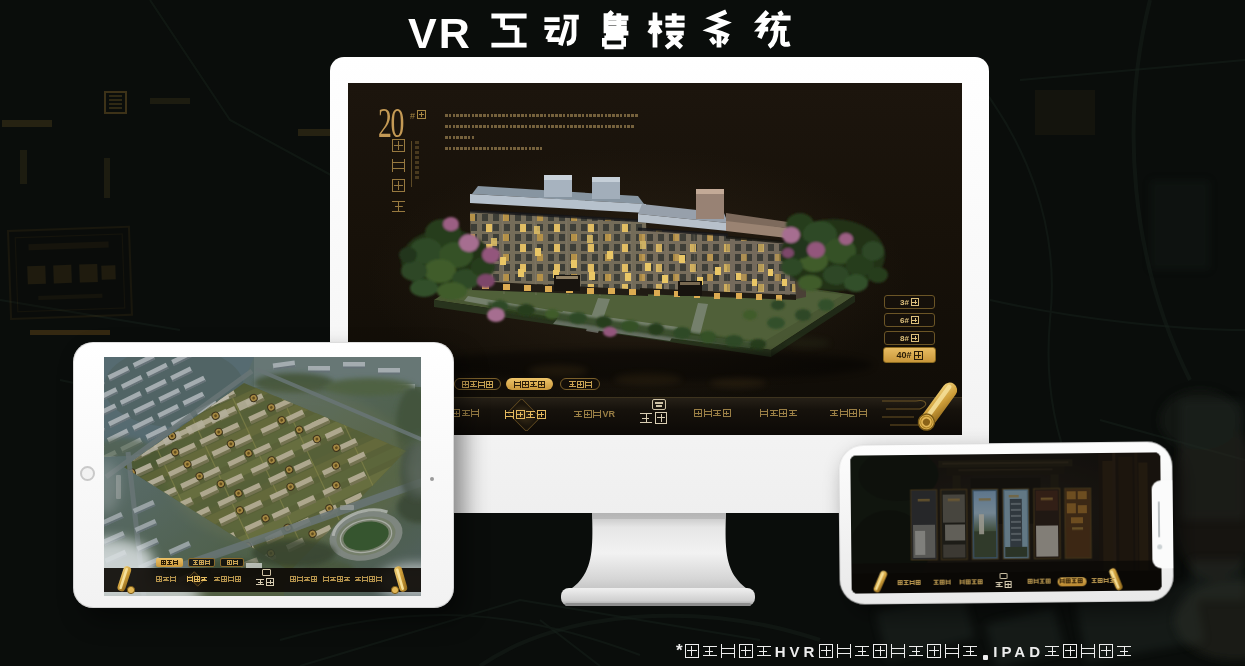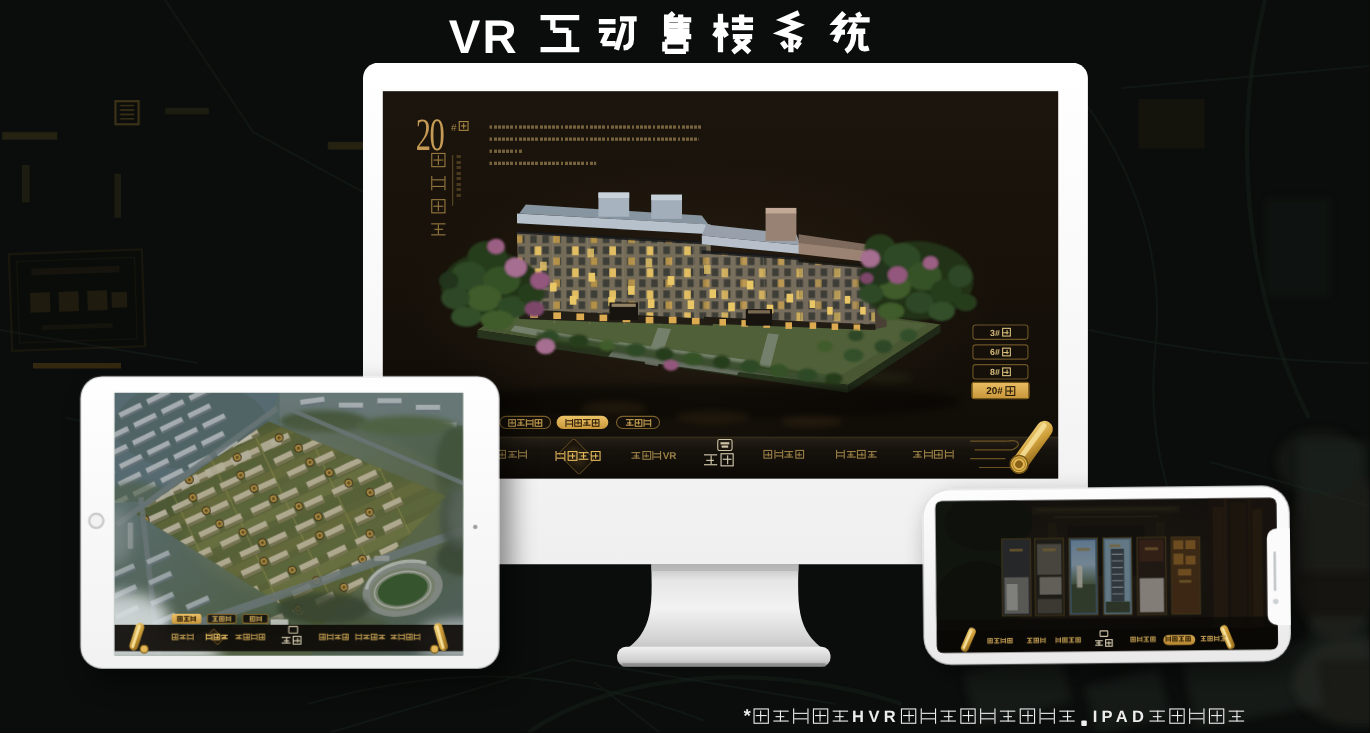--- a/index.html
+++ b/index.html
@@ -385,21 +385,21 @@
       </div>
 <div class="abs row" style="left:536px;top:230px;width:51px;height:14px;background:#15100a;border:1px solid #6b5526;border-radius:3px;justify-content:center;color:#dcc07c">
         <span style="font-size:8px;font-weight:bold">6#</span>
         <span class="z" style="width:8px;height:8px;margin-left:2px"></span>
       </div>
 <div class="abs row" style="left:536px;top:248px;width:51px;height:14px;background:#15100a;border:1px solid #6b5526;border-radius:3px;justify-content:center;color:#dcc07c">
         <span style="font-size:8px;font-weight:bold">8#</span>
         <span class="z" style="width:8px;height:8px;margin-left:2px"></span>
       </div>
 <div class="abs row" style="left:535px;top:264px;width:53px;height:16px;background:linear-gradient(180deg,#e8bc62,#c9973a);border:1px solid #8a6a20;border-radius:3px;justify-content:center;color:#2a1c06">
-        <span style="font-size:9px;font-weight:bold">20#</span>
+        <span style="font-size:9px;font-weight:bold">40#</span>
         <span class="z" style="width:9px;height:9px;margin-left:2px"></span>
       </div>
 
 <div class="abs row" style="left:106px;top:295px;width:47px;height:12px;background:#140f09;border:1px solid #7a5f2a;border-radius:6px;justify-content:center;color:#c8a253">
  <span class="z" style="width:7px;height:7px;margin-right:1px"></span>
         <span class="z2" style="width:7px;height:7px;margin-right:1px"></span>
         <span class="z3" style="width:7px;height:7px;margin-right:1px"></span>
         <span class="z" style="width:7px;height:7px"></span>
       </div>
 <div class="abs row" style="left:158px;top:295px;width:47px;height:12px;background:linear-gradient(180deg,#eec469,#c9973a);border-radius:6px;justify-content:center;color:#30200a">

